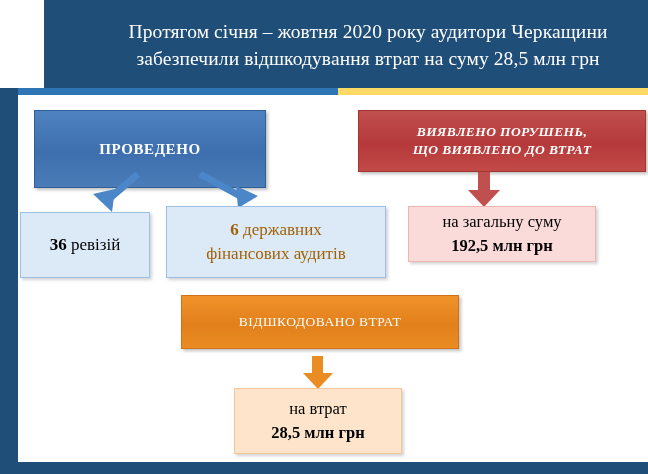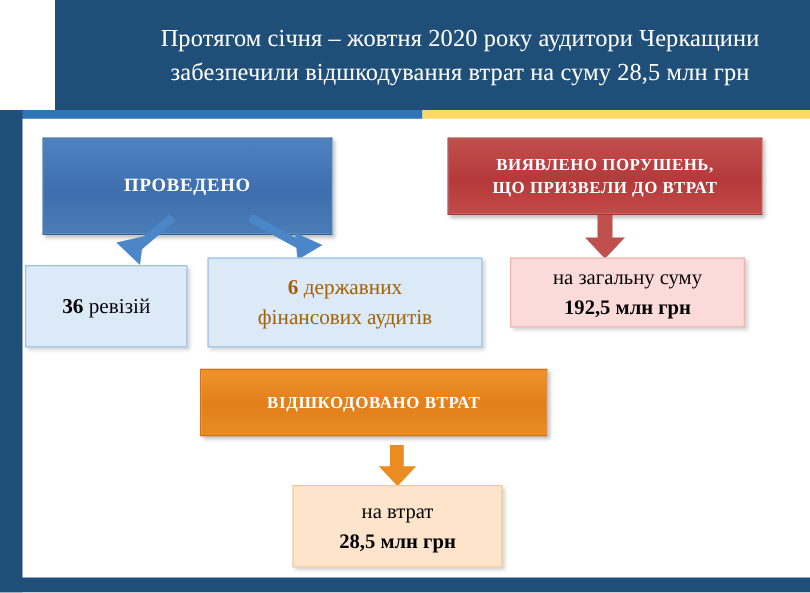--- a/index.html
+++ b/index.html
@@ -101,30 +101,31 @@
     color: #ffffff;
     font-weight: bold;
     font-size: 15px;
     letter-spacing: 0.6px;
     box-shadow: 2px 2px 3px rgba(0,0,0,0.25);
   }
   
   .box-violations {
     left: 358px;
     top: 110px;
-    width: 252px;
+    width: 288px;
     height: 62px;
     background: linear-gradient(to bottom, #c0504d 0%, #b5393a 55%, #c24a48 100%);
     border: 1px solid #a33432;
     color: #ffffff;
     font-weight: bold;
     font-size: 13.5px;
     line-height: 1.35;
     letter-spacing: 0.4px;
     box-shadow: 2px 2px 3px rgba(0,0,0,0.25);
+    font-style: italic;
   }
   
   .box-revisions {
     left: 20px;
     top: 212px;
     width: 130px;
     height: 66px;
     background: #dce9f7;
     border: 1px solid #9cc0e4;
     color: #000000;
@@ -153,28 +154,28 @@
     height: 56px;
     background: #fadbd9;
     border: 1px solid #eeb4b1;
     color: #000000;
     font-size: 16.5px;
     line-height: 1.45;
     box-shadow: 2px 2px 3px rgba(0,0,0,0.18);
   }
   
   .box-recovered {
-    left: 160px;
+    left: 181px;
     top: 295px;
     width: 278px;
     height: 54px;
     background: linear-gradient(to bottom, #f0922a 0%, #e2801c 55%, #ea8c22 100%);
     border: 1px solid #cf7318;
     color: #ffffff;
-    font-weight: bold;
+    font-weight: normal;
     font-size: 13.5px;
     letter-spacing: 0.5px;
     box-shadow: 2px 2px 3px rgba(0,0,0,0.25);
   }
   
   .box-recovered-sum {
     left: 234px;
     top: 388px;
     width: 168px;
     height: 66px;
@@ -232,21 +233,21 @@
 
   <div class="frame-left"></div>
   <div class="frame-bottom"></div>
 
   <div class="box box-conducted">
     <span class="box-line">ПРОВЕДЕНО</span>
   </div>
 
   <div class="box box-violations">
     <span class="box-line">ВИЯВЛЕНО ПОРУШЕНЬ,</span>
-    <span class="box-line">ЩО ПРИЗВЕЛИ ДО ВТРАТ</span>
+    <span class="box-line">ЩО ВИЯВЛЕНО ДО ВТРАТ</span>
   </div>
 
   <svg class="arrow arrow-left-branch" viewBox="0 0 56 42">
     <path d="M50 2 L22 26" stroke="#4a86c8" stroke-width="7" fill="none"></path>
     <path d="M24 40 L5 22 L27 17 Z" fill="#4a86c8"></path>
   </svg>
   <svg class="arrow arrow-right-branch" viewBox="0 0 70 38">
     <path d="M4 2 L44 24" stroke="#4a86c8" stroke-width="7" fill="none"></path>
     <path d="M42 36 L40 14 L62 24 Z" fill="#4a86c8"></path>
   </svg>

